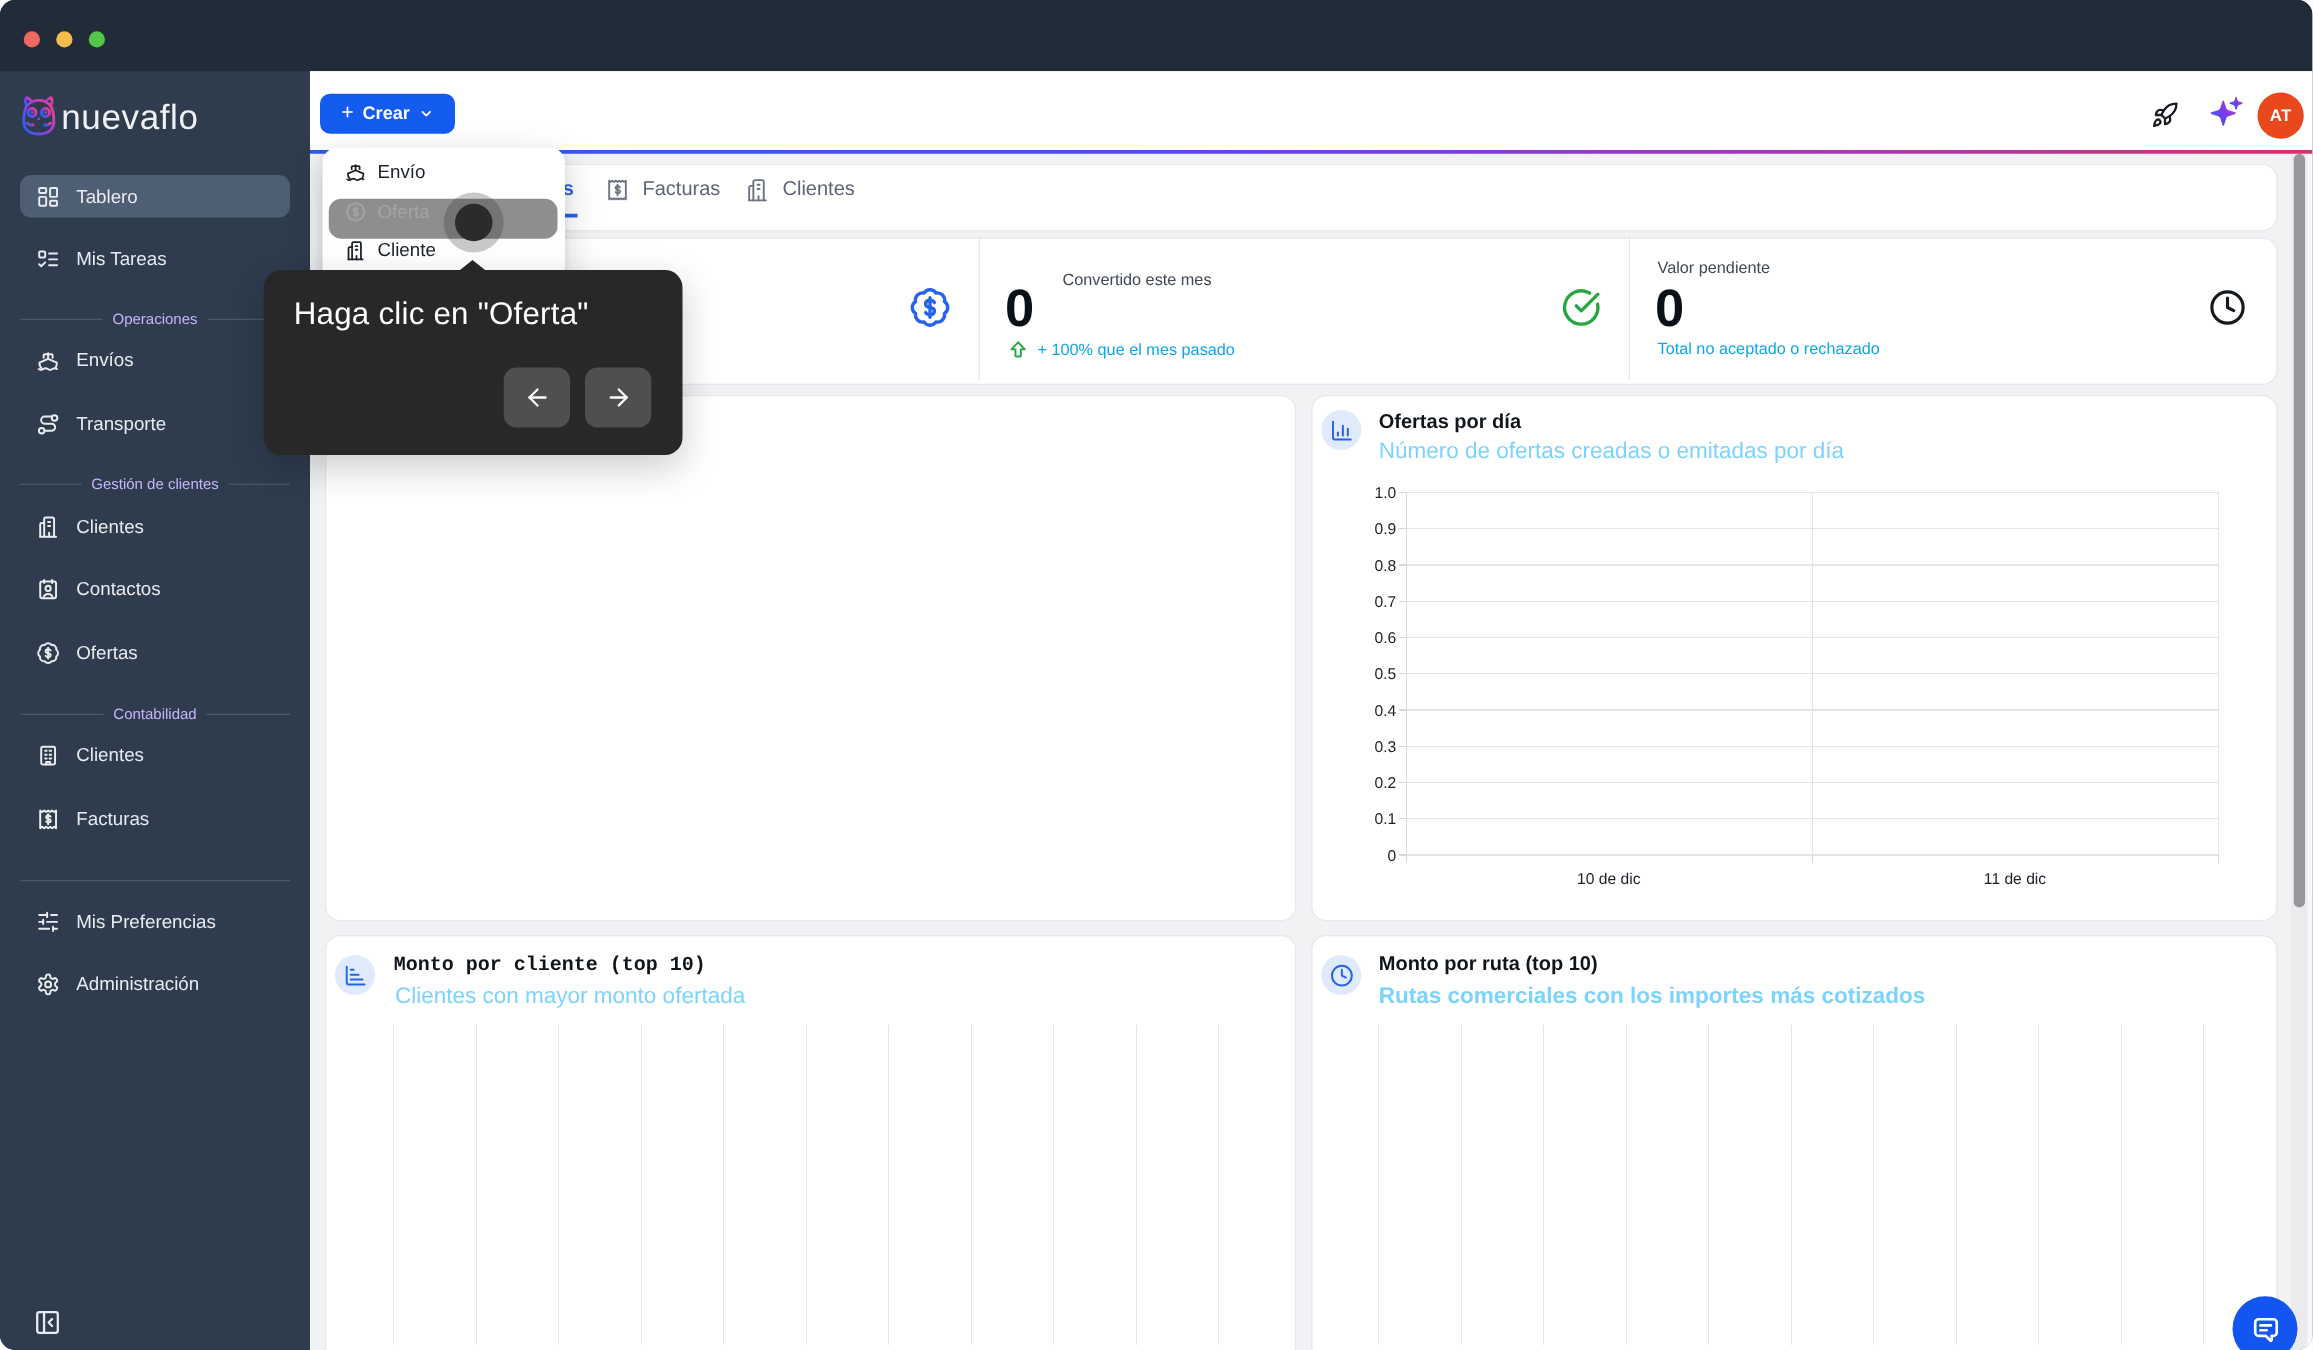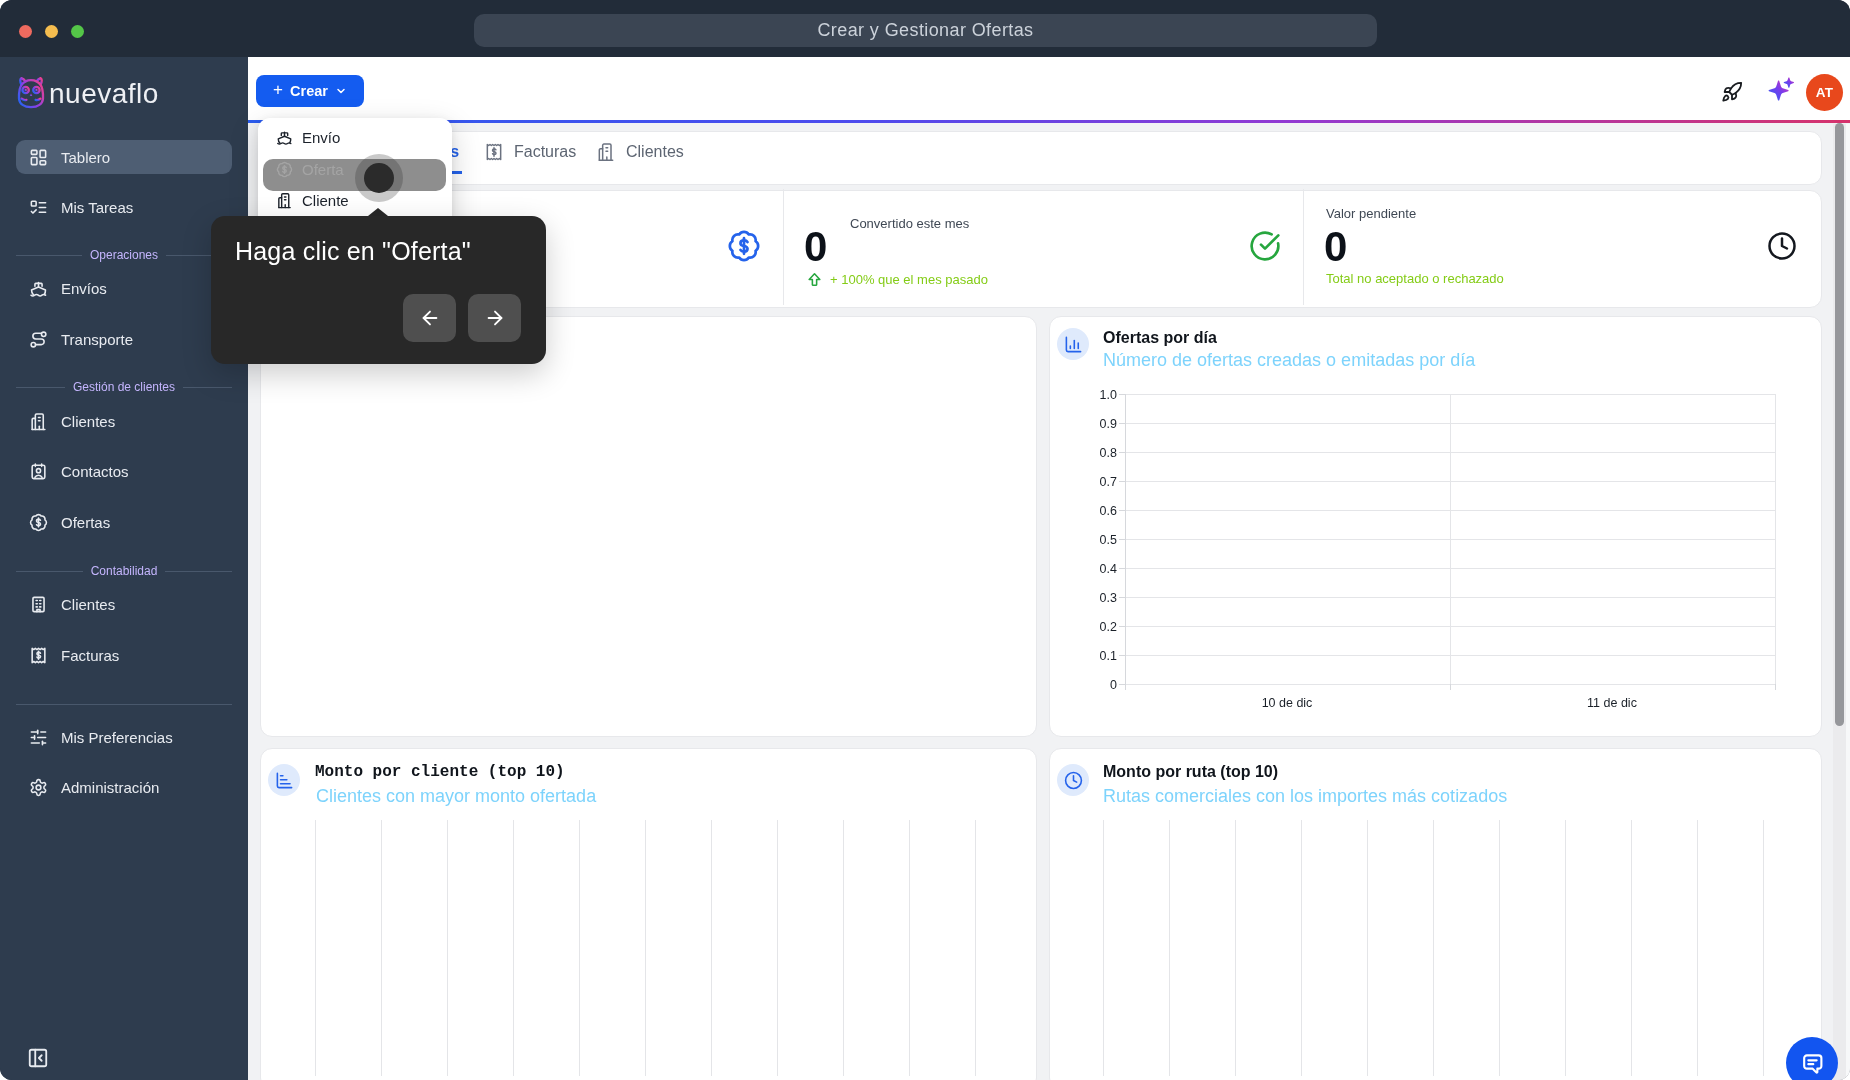--- a/index.html
+++ b/index.html
@@ -47,21 +47,21 @@
 #scrolltrack { left:1833px; top:124px; width:13px; height:956px; background:#ebebed; }
 #scrollthumb { left:1835px; top:123px; width:9px; height:603px; background:#96979b; border-radius:5px; }
 
 
 .tab { top:142px; display:flex; align-items:center; gap:10px; color:#5d6572; font-size:16px; }
 .tab svg { width:20px; height:20px; }
 
 
 .statlabel { color:#3f4854; font-size:13px; }
 .statvalue { color:#0c1118; font-size:42px; font-weight:bold; }
-.statsub { color:#84cc16; font-size:13px; display:flex; align-items:center; gap:7px; }
+.statsub { color:#0ea5e9; font-size:13px; display:flex; align-items:center; gap:7px; }
 .vdiv { top:189px; width:1px; height:116px; background:#e7e8eb; }
 
 
 .chicon { width:32px; height:32px; border-radius:50%; background:#dfeafc; display:flex; align-items:center; justify-content:center; }
 .chtitle { font-size:16px; font-weight:bold; color:#10151c; }
 .chsub { font-size:18px; color:#7dd3fc; }
 
 
 #dropdown { left:258px; top:118px; width:194px; height:122px; background:#fff; border-radius:12px; box-shadow:0 10px 30px rgba(0,0,0,0.18), 0 2px 8px rgba(0,0,0,0.08); }
 .dditem { left:276px; height:30px; display:flex; align-items:flex-start; gap:9px; font-size:15px; color:#1c222b; }
@@ -77,21 +77,20 @@
 
 #chatbtn { left:1786px; top:1037px; width:52px; height:52px; border-radius:50%; background:#1255f0; display:flex; align-items:center; justify-content:center; }
 </style>
 </head>
 <body>
 <div id="win">
 <div class="abs" id="titlebar"></div>
 <div class="abs tl" id="tl1"></div>
 <div class="abs tl" id="tl2"></div>
 <div class="abs tl" id="tl3"></div>
-<div class="abs" id="titlepill">Crear y Gestionar Ofertas</div>
 
 <div class="abs" id="main"></div>
 <div class="abs" id="topbar"></div>
 <div class="abs" id="gradline"></div>
 <div class="abs" id="sidebar"></div>
 
 <svg class="abs" id="logo" style="left:16px;top:76px;" width="30" height="33" viewBox="0 0 30 33">
 <defs>
         <linearGradient id="owlg" x1="0" y1="0.85" x2="1" y2="0.15">
 <stop offset="0" stop-color="#2563f0"></stop>
@@ -437,21 +436,21 @@
 </g>
 </svg>
 
 <div class="abs chicon" style="left:1057px;top:764px;">
 <svg width="19" height="19" viewBox="0 0 24 24" fill="none" stroke="#2563eb" stroke-width="2" stroke-linecap="round" stroke-linejoin="round">
         <circle cx="12" cy="12" r="10"></circle>
         <path d="M12 6v6l4 2"></path>
       </svg>
 </div>
 <div class="abs chtitle" style="left:1103px;top:763px;">Monto por ruta (top 10)</div>
-<div class="abs chsub" style="left:1103px;top:786px;">Rutas comerciales con los importes más cotizados</div>
+<div class="abs chsub" style="left:1103px;top:786px;font-weight:bold;">Rutas comerciales con los importes más cotizados</div>
 <svg class="abs" style="left:1050px;top:820px;" width="771" height="260" viewBox="0 0 771 260">
 <g stroke="#e4e5e8" stroke-width="1" shape-rendering="crispEdges">
 <line x1="53" y1="0" x2="53" y2="256"></line>
         <line x1="119" y1="0" x2="119" y2="256"></line>
         <line x1="185" y1="0" x2="185" y2="256"></line>
         <line x1="251" y1="0" x2="251" y2="256"></line>
         <line x1="317" y1="0" x2="317" y2="256"></line>
         <line x1="383" y1="0" x2="383" y2="256"></line>
         <line x1="449" y1="0" x2="449" y2="256"></line>
         <line x1="515" y1="0" x2="515" y2="256"></line>

